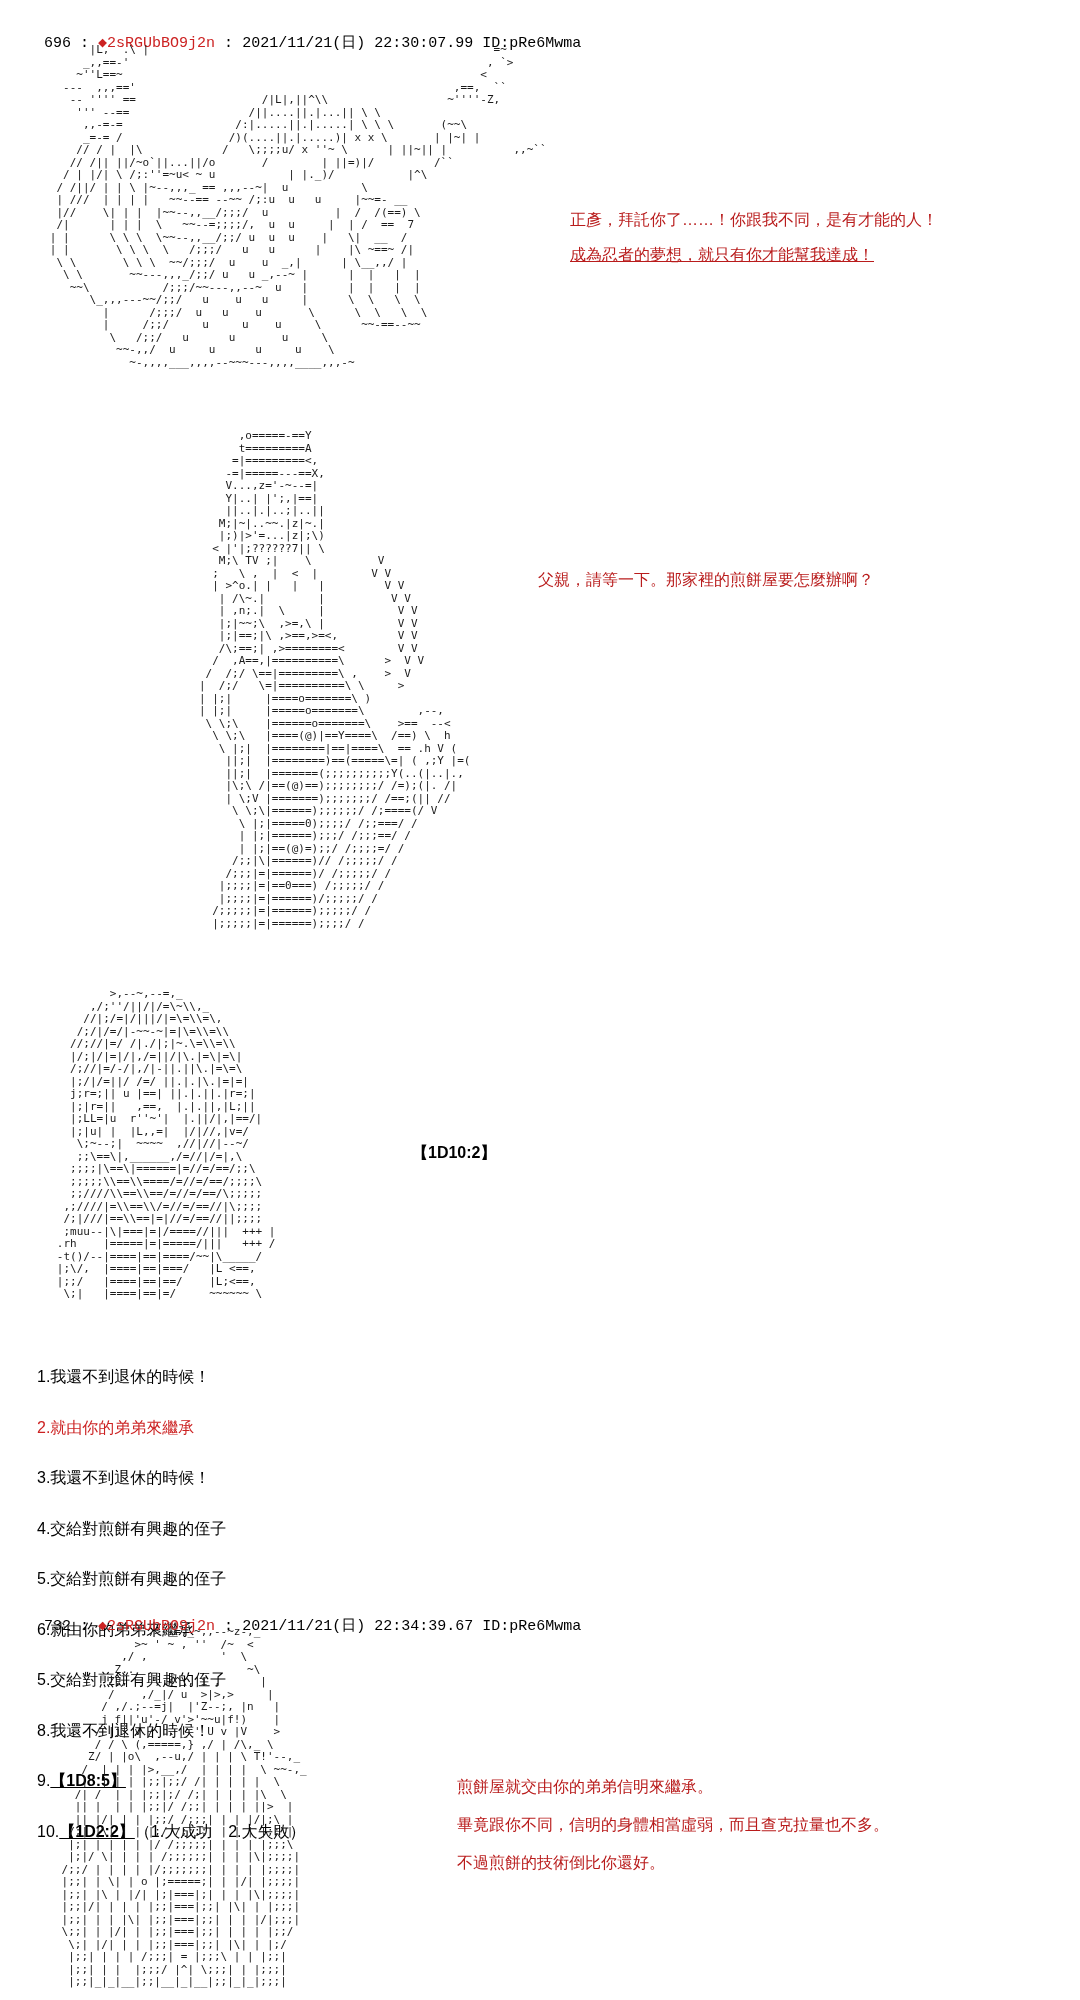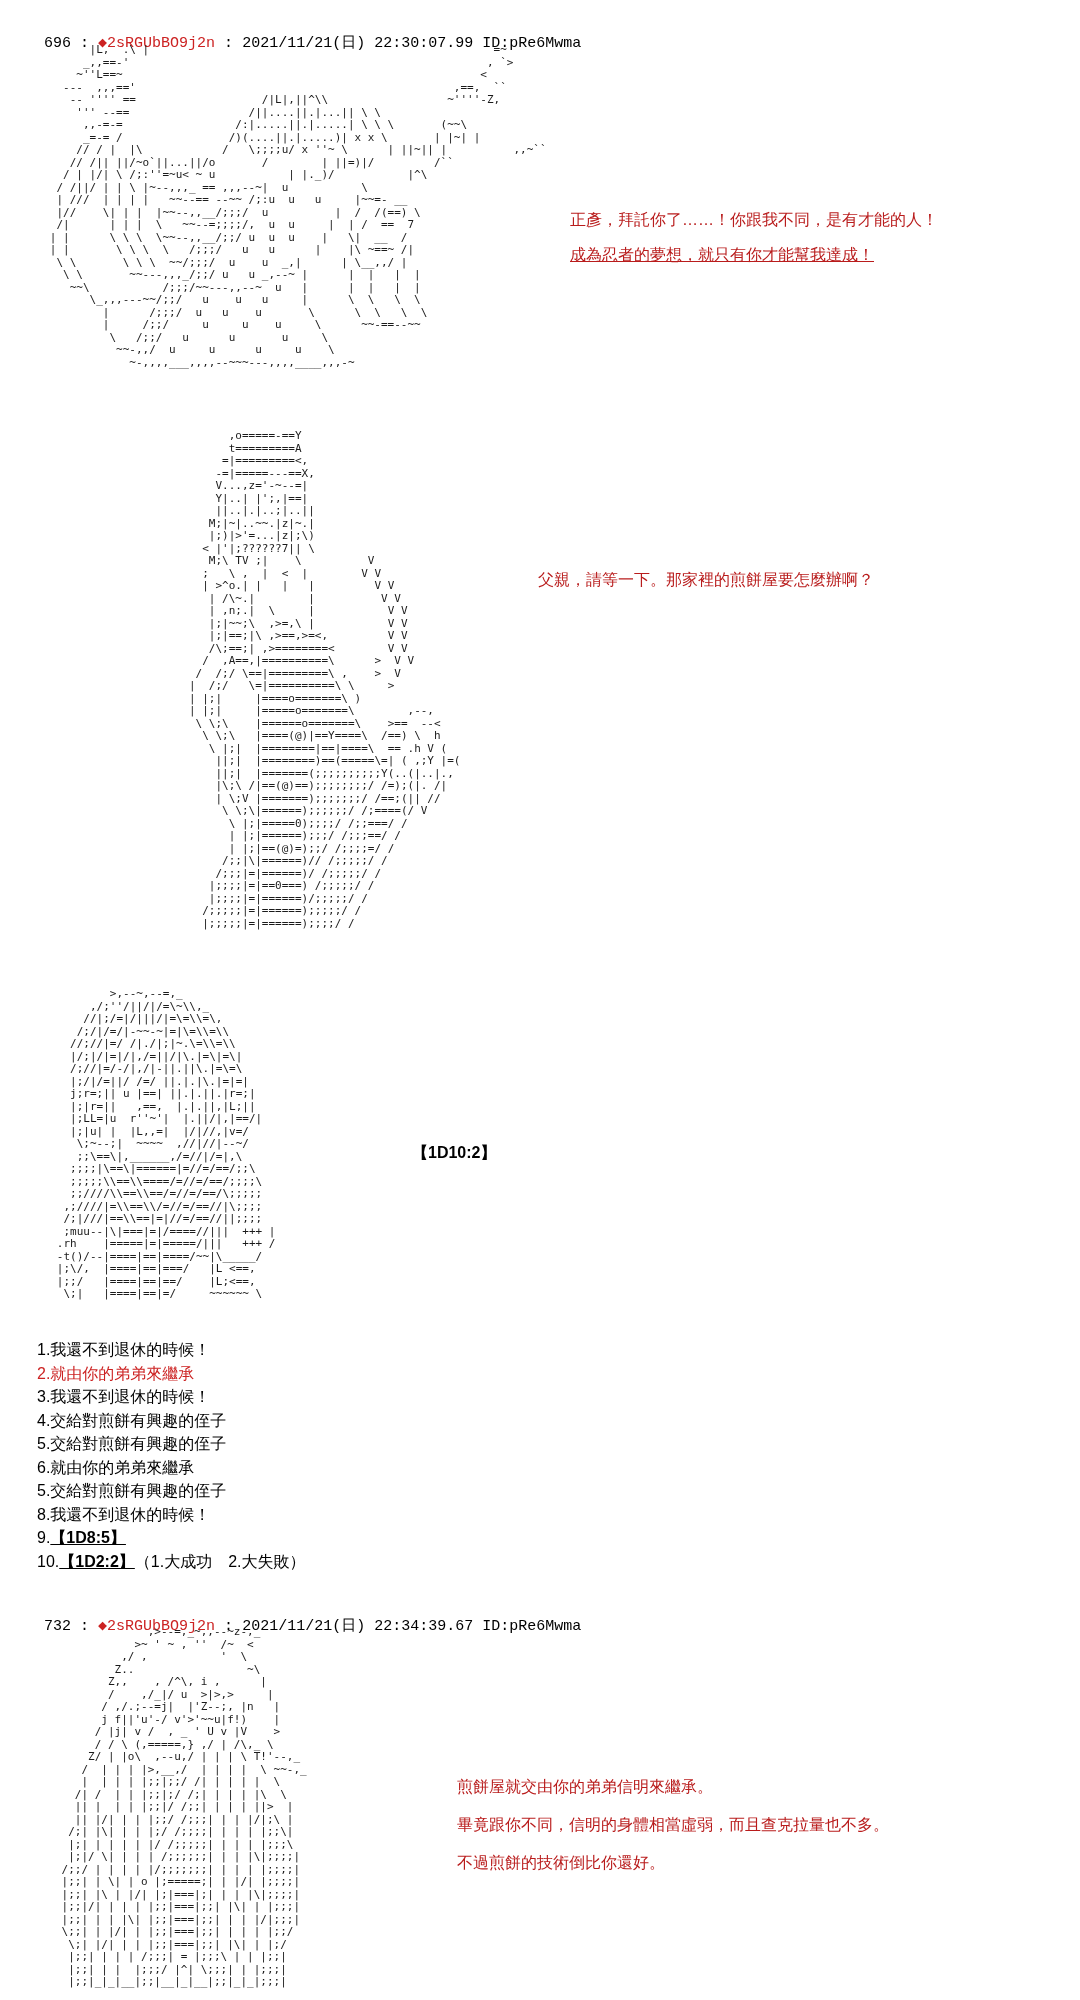--- a/index.html
+++ b/index.html
@@ -14,21 +14,21 @@
     font-family:Liberation Mono, monospace;
   }
   .trip{color:var(--tripcode-red,#cc2222);}
   pre.aa{
     margin:0;font-family:"DejaVu Sans Mono","Liberation Mono",monospace;
     font-size:11px;line-height:12.5px;white-space:pre;color:#1a1a1a;
   }
   .dialogue{font-size:16px;line-height:20px;white-space:pre;color:#b91c1c;}
   .dice{font-size:16px;font-weight:bold;white-space:pre;color:#000000;}
   .options{font-size:16px;color:#000;}
-  .options .opt{line-height:23.5px;white-space:pre;}
+  .options .opt{line-height:23.5px;white-space:pre;margin-top:27px;}
   .options .opt.red{color:var(--highlight-red,#cc2222);}
   .b{font-weight:bold;text-decoration:underline;}
 </style>
 </head>
 <body>
 
 <div>
 
   <div class="abs post-header" style="left:8px;top:14px;">
     <span>696</span><span> : </span><span class="trip">◆2sRGUbBO9j2n</span><span> : </span><span>2021/11/21(日) 22:30:07.99</span><span> </span><span>ID:pRe6Mwma</span>
@@ -57,21 +57,21 @@
          \_,,,---~~/;;/   u    u   u     |      \  \   \  \
            |      /;;;/  u   u    u       \      \  \   \  \
            |     /;;/     u     u    u     \      ~~-==--~~
             \   /;;/   u      u       u     \
              ~~-,,/  u     u      u     u    \
                ~-,,,,___,,,,--~~~---,,,,____,,,-~</pre>
 
   <div class="abs dialogue" style="left:570px;top:210px;">正彥，拜託你了……！你跟我不同，是有才能的人！</div>
   <div class="abs dialogue" style="left:570px;top:245px;text-decoration:underline;">成為忍者的夢想，就只有你才能幫我達成！</div>
 
-  <pre class="abs aa" style="left:83px;top:430px;">                      ,o=====-==Y
+  <pre class="abs aa" style="left:93px;top:430px;">                      ,o=====-==Y
                       t=========A
                      =|=========&lt;,
                     -=|=====---==X,
                     V...,z='-~--=|
                     Y|..| |';,|==|
                     ||..|.|..;|..||
                    M;|~|..~~.|z|~.|
                    |;)|&gt;'=...|z|;\)
                   &lt; |'|;??????7|| \
                    M;\ TV ;|    \          V

